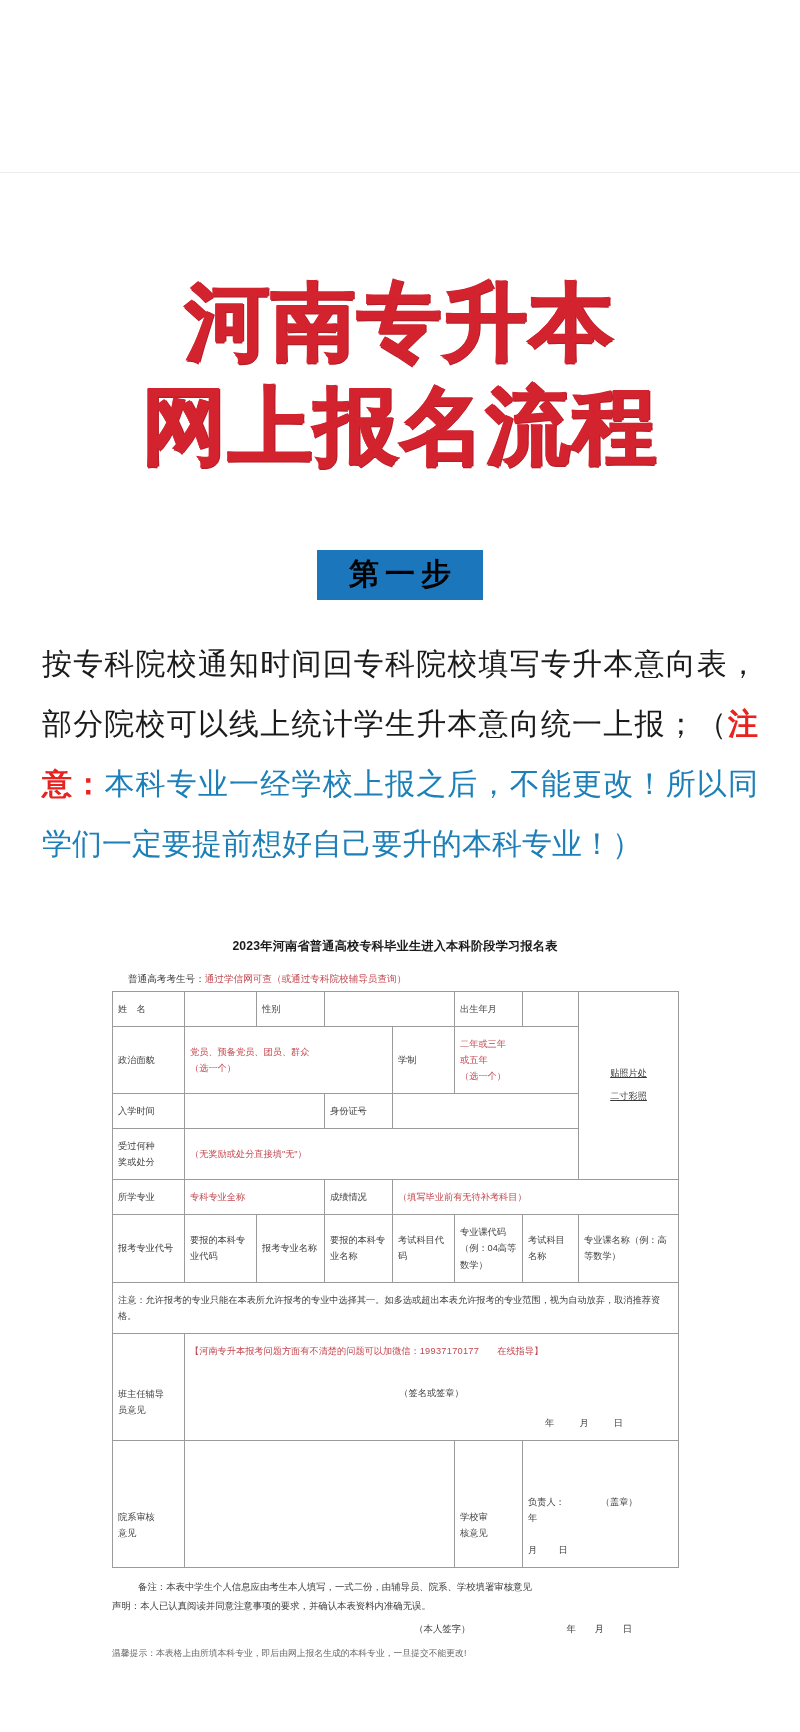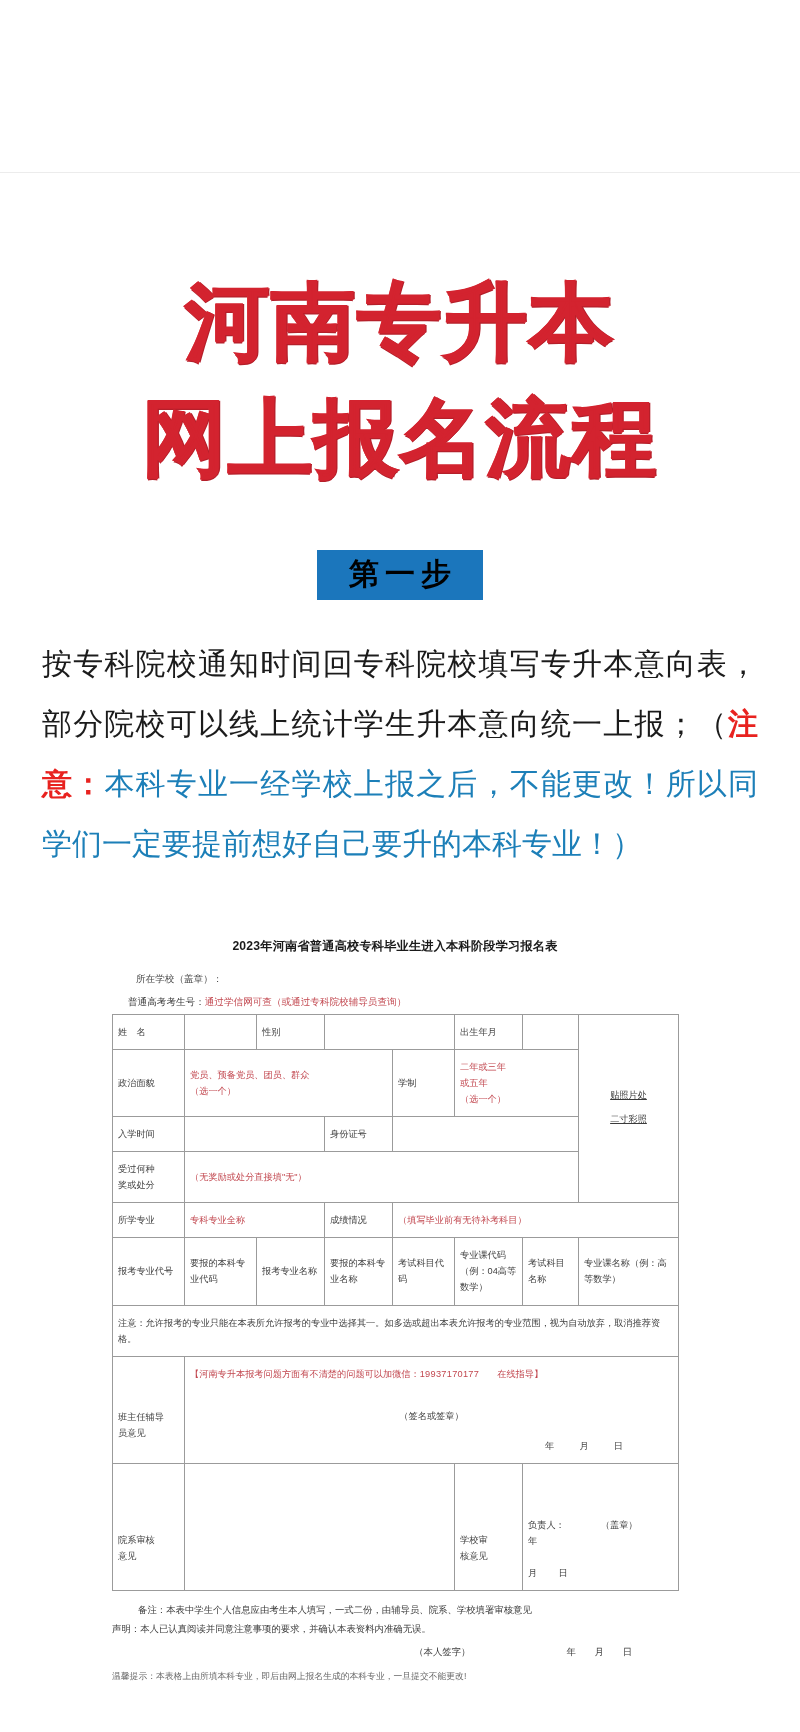--- a/index.html
+++ b/index.html
@@ -44,21 +44,21 @@
     font-weight: 900;
     font-size: 84px;
     line-height: 1.05;
     letter-spacing: 2px;
     text-shadow:
       2px 0 0 #b51f2a,
       -1px 0 0 #e03f45,
       0 2px 0 #b51f2a;
     -webkit-text-stroke: 1.5px #d3232f;
   }
-  .hero-line.second { margin-top: 28px; }
+  .hero-line.second { margin-top: 16px; }
 
   
   .step-badge-wrap {
     position: absolute;
     top: 550px;
     left: 0;
     width: 800px;
     text-align: center;
   }
   .step-badge {
@@ -187,21 +187,20 @@
   <div class="step-badge-wrap">
     <span class="step-badge">第一步</span>
   </div>
 
   <p class="para"><span>按专科院校通知时间回专科院校填写专升本意向表，部分院校可以线上统计学生升本意向统一上报；（</span><span class="warn-label">注意：</span><span class="warn-body">本科专业一经学校上报之后，不能更改！所以同学们一定要提前想好自己要升的本科专业！）</span></p>
 
   <div class="doc">
 
     <div class="doc-title">2023年河南省普通高校专科毕业生进入本科阶段学习报名表</div>
 
-    <div class="doc-sub">所在学校（盖章）：</div>
 
     <div class="doc-sub2"><span>普通高考考生号：</span><span class="red">通过学信网可查（或通过专科院校辅导员查询）</span></div>
 
     <table class="form">
       <colgroup>
         <col style="width:72px">
         <col style="width:72px">
         <col style="width:68px">
         <col style="width:68px">
         <col style="width:62px">

